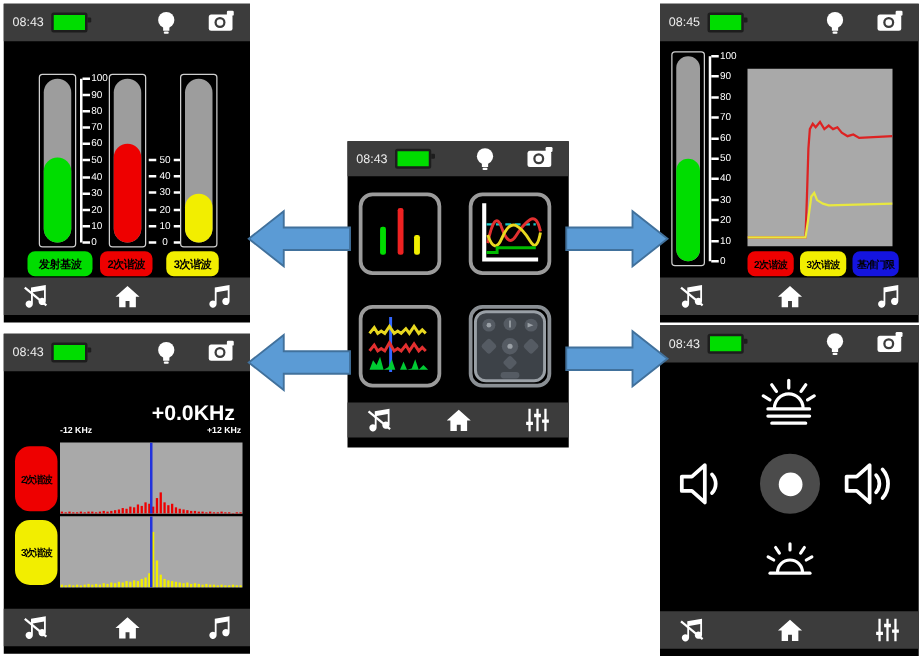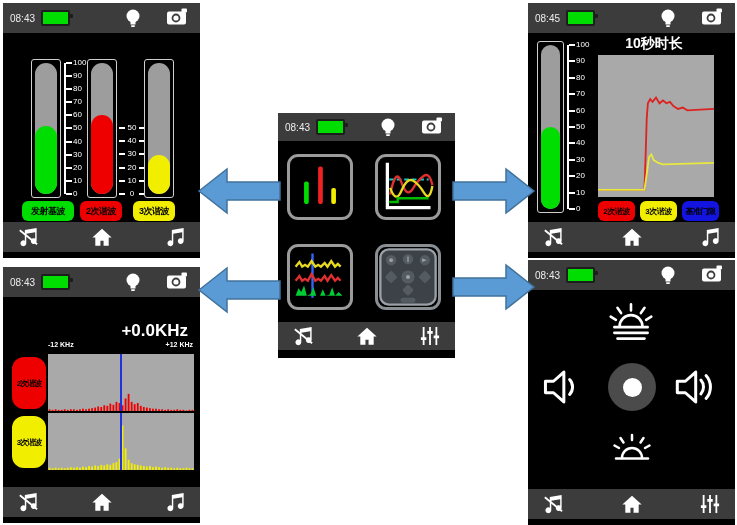--- a/index.html
+++ b/index.html
@@ -302,21 +302,20 @@
         </div>
         <div class="tick">
           <i></i>
           <span>10</span>
         </div>
         <div class="tick">
           <i></i>
           <span>0</span>
         </div>
       </div>
-    <div class="trend-title" style="left:66px; top:2px; width:120px;">10秒时长</div>
     <div class="chart-panel" style="left:70px; top:22px; width:116px; height:142px;">
       <svg viewBox="0 0 100 100" preserveAspectRatio="none">
           <polyline points="0,95 40,95 41,72 42,45 43,34 45,31 47,33 50,30 53,34 56,32 59,34 62,33 65,36 69,38 73,37 77,39 100,38" fill="none" stroke="#dd2222" stroke-width="1.8" vector-effect="non-scaling-stroke"></polyline>
           <polyline points="0,95 40,95 42,84 44,72 46,70 48,74 52,76 56,77 100,76" fill="none" stroke="#e8e840" stroke-width="1.8" vector-effect="non-scaling-stroke"></polyline>
         </svg>
     </div>
     <div class="mbtn" style="left: 70px; top: 168px; width: 37px; font-size: 8px; background: rgb(238, 0, 0);">2次谐波</div>
     <div class="mbtn" style="left: 112px; top: 168px; width: 37px; font-size: 8px; background: rgb(242, 238, 0);">3次谐波</div>
     <div class="mbtn" style="left: 154px; top: 168px; width: 37px; font-size: 8px; background: rgb(20, 20, 224);">基准门限</div>
   </div>

